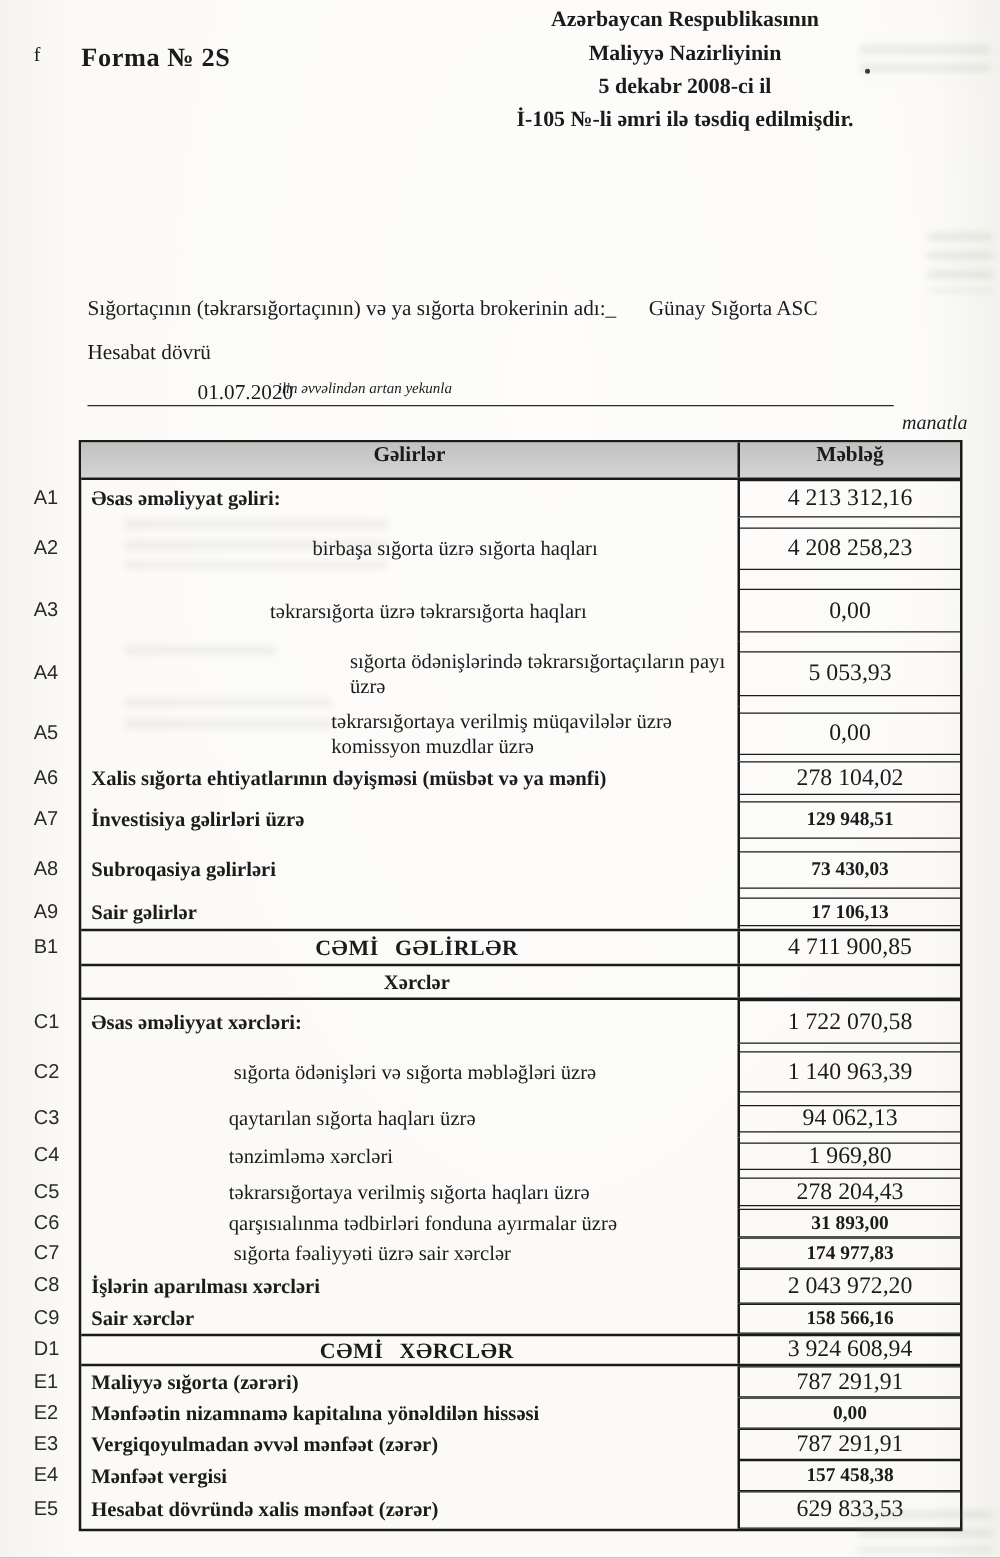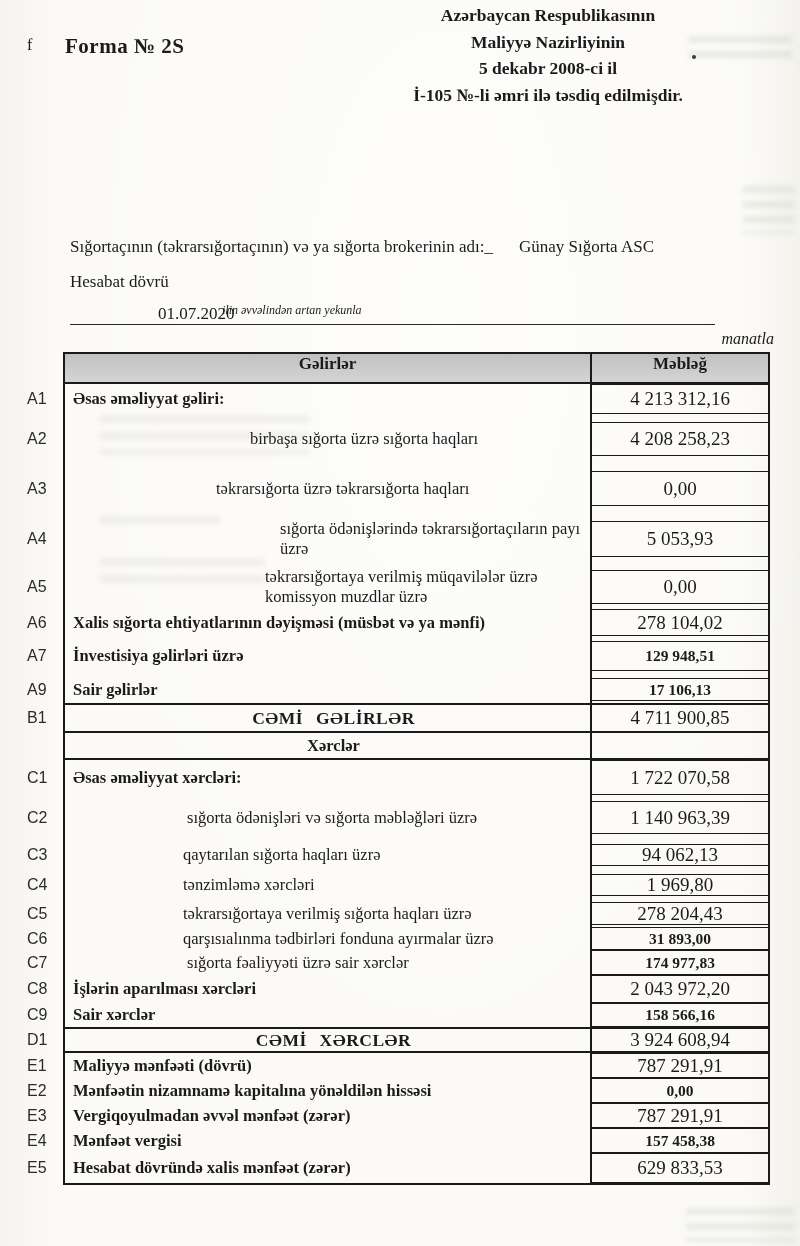--- a/index.html
+++ b/index.html
@@ -161,20 +161,29 @@
     <div class="row r-bold" style="height:40px">
       <span class="code">A7</span>
       <div class="cl">
           <span class="ltext">İnvestisiya gəlirləri üzrə</span>
         </div>
       <div class="ca">
           <span class="abox ab" style="--gap:5px">129 948,51</span>
         </div>
     </div>
 
+    <div class="row r-bold" style="height:40px">
+      <span class="code">A8</span>
+      <div class="cl">
+          <span class="ltext">Subroqasiya gəlirləri</span>
+        </div>
+      <div class="ca">
+          <span class="abox ab" style="--gap:5px">73 430,03</span>
+        </div>
+    </div>
 
     <div class="row r-bold" style="height:27px">
       <span class="code">A9</span>
       <div class="cl">
           <span class="ltext">Sair gəlirlər</span>
         </div>
       <div class="ca">
           <span class="abox ab" style="--gap:2px">17 106,13</span>
         </div>
     </div>
@@ -295,21 +304,21 @@
           <span class="ltext">CƏMİ XƏRCLƏR</span>
         </div>
       <div class="ca">
           <span class="abox">3 924 608,94</span>
         </div>
     </div>
 
     <div class="row r-bold" style="height:25px">
       <span class="code">E1</span>
       <div class="cl">
-          <span class="ltext">Maliyyə mənfəəti (dövrü)</span>
+          <span class="ltext">Maliyyə sığorta (zərəri)</span>
         </div>
       <div class="ca">
           <span class="abox">787 291,91</span>
         </div>
     </div>
 
     <div class="row r-bold" style="height:25px">
       <span class="code">E2</span>
       <div class="cl">
           <span class="ltext">Mənfəətin nizamnamə kapitalına yönəldilən hissəsi</span>

